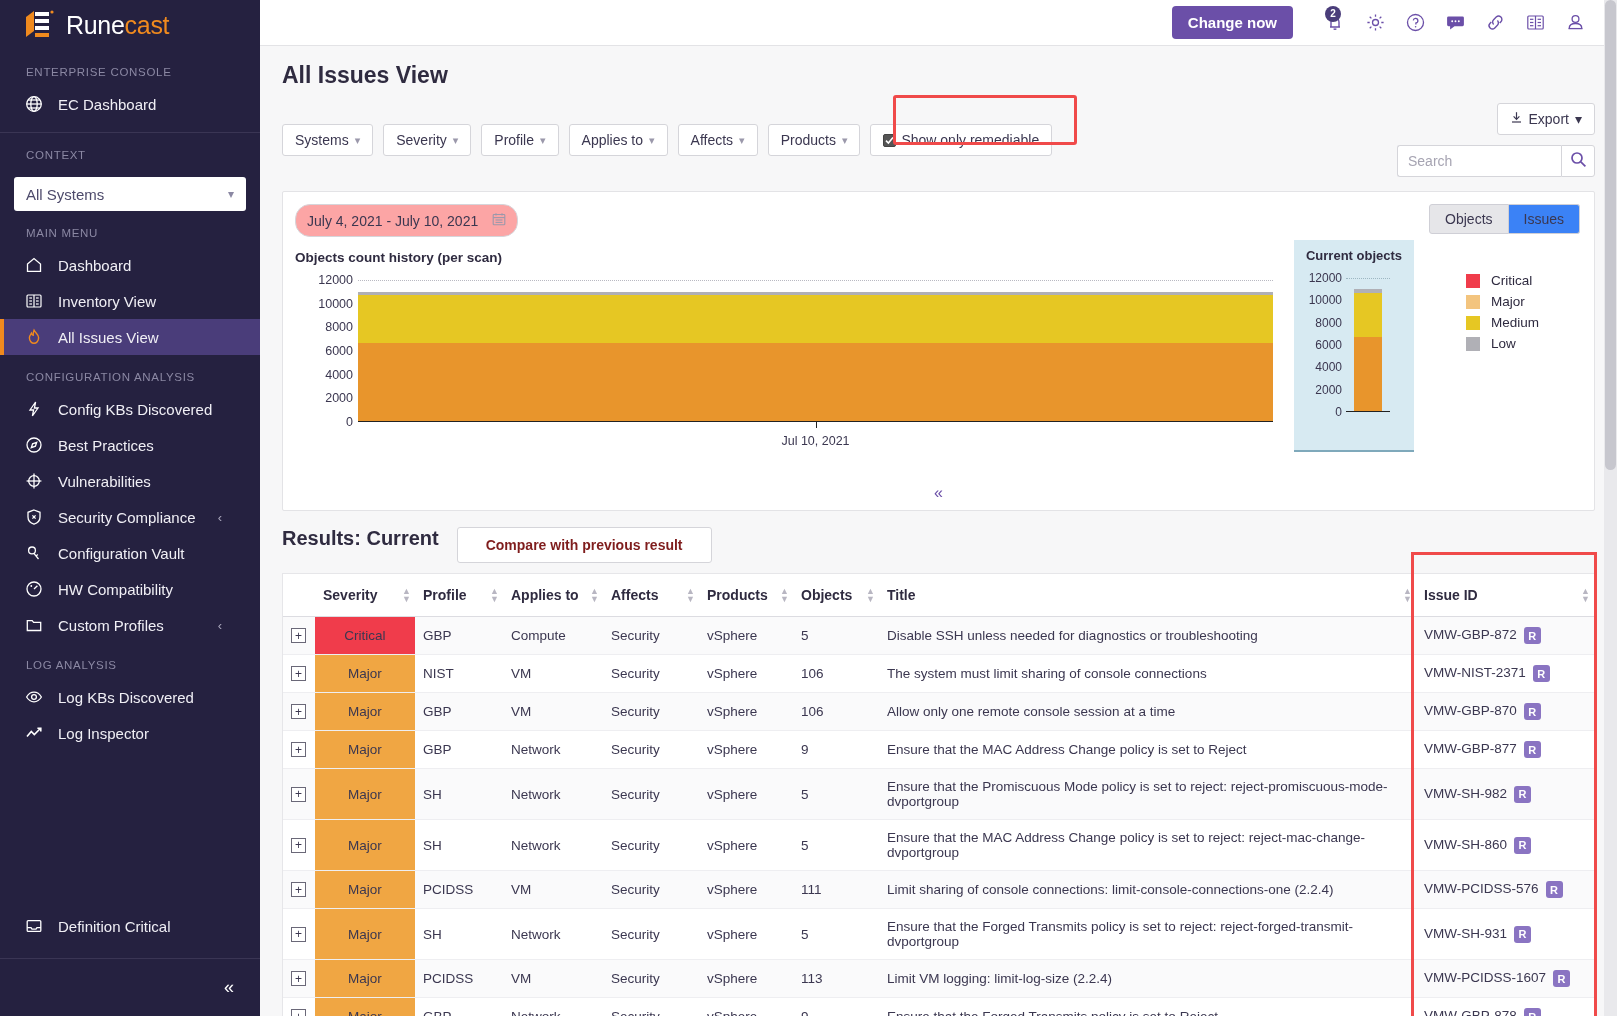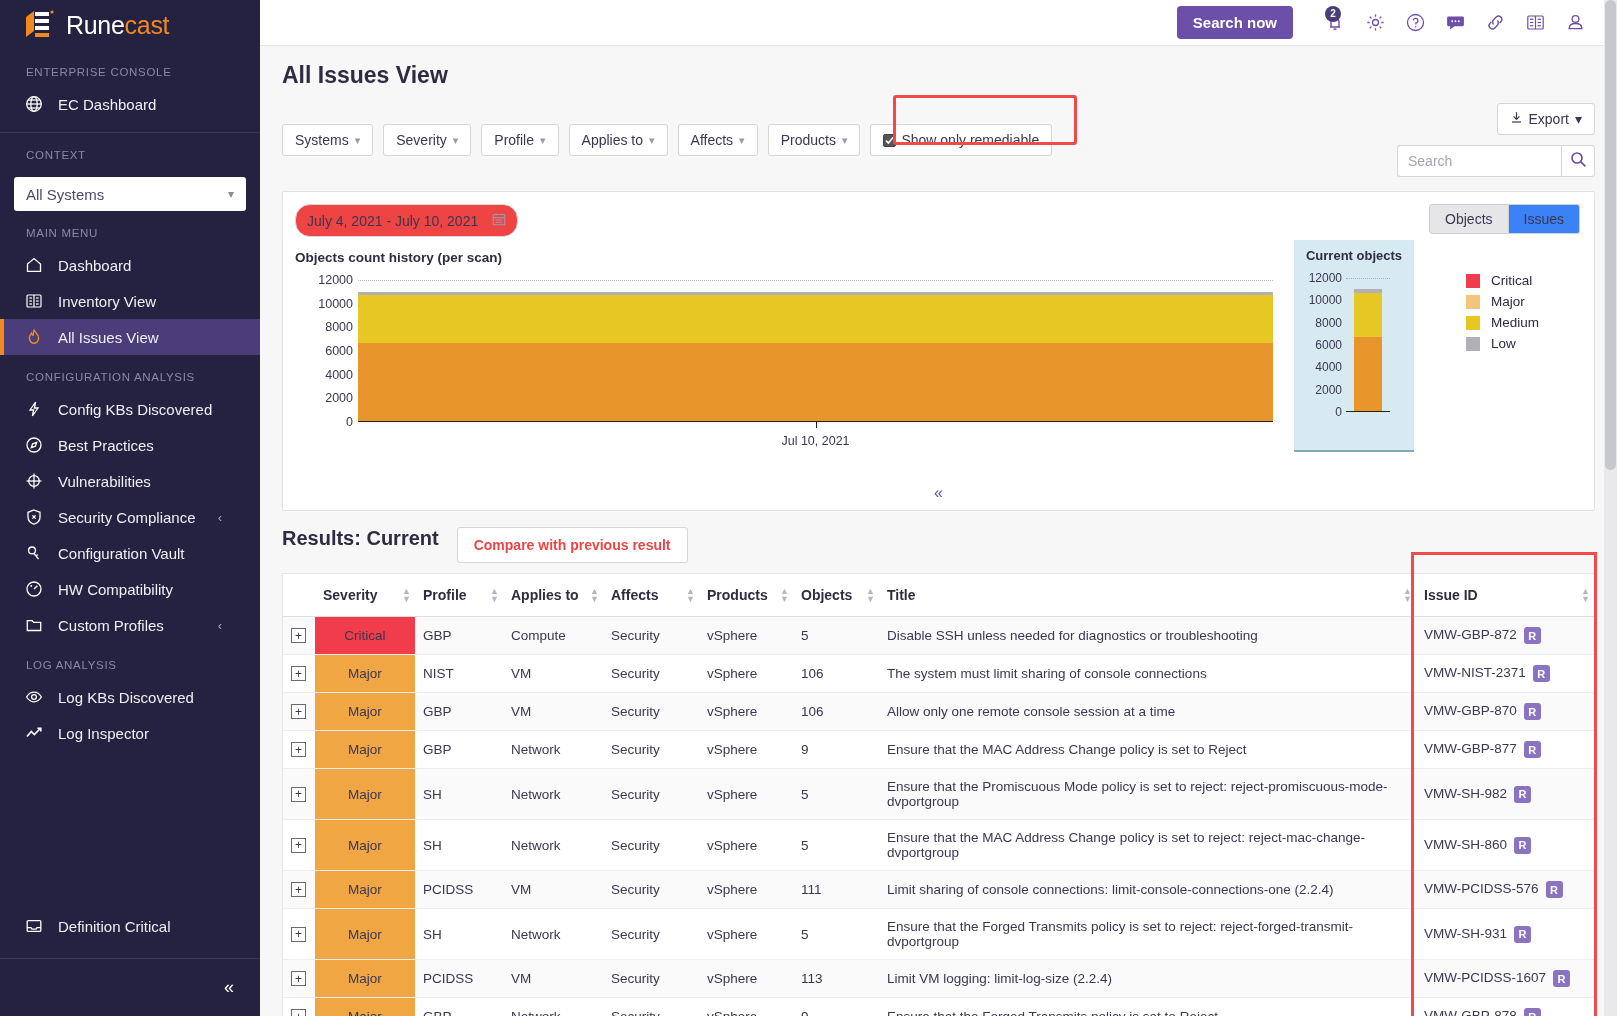--- a/index.html
+++ b/index.html
@@ -110,21 +110,21 @@
     background:#fff; display:flex; align-items:center; justify-content:center; cursor:pointer; color:#6b4fa8;
   }
 
   
   .chart-panel {
     margin: 14px 22px 0 22px; background:#fff; border:1px solid #e3e3e6;
     border-radius:2px; position:relative; height: 320px;
   }
   .date-picker {
     position:absolute; left:12px; top:12px;
-    border:1px solid #d5d5da; border-radius:15px; background:#ef4444;
+    border:1px solid #d5d5da; border-radius:15px; background:#fca5a5;
     padding:7px 11px; font-size:14px; color:#3b3750; display:flex; align-items:center; gap:14px; cursor:pointer;
   }
   .toggle-group { position:absolute; right:14px; top:12px; display:flex; }
   .tg-btn {
     border:1px solid #cfcfd6; background:#3b82f6; font-size:14px; color:#3b3750;
     padding:6px 15px; cursor:pointer;
   }
   .tg-btn.on { background:#e6e6e9; border-radius:3px 0 0 3px; }
   .tg-btn.off { border-left:none; border-radius:0 3px 3px 0; }
   .chart-title { position:absolute; left:12px; top:58px; font-size:13.5px; font-weight:bold; color:#2f2b40; }
@@ -155,21 +155,21 @@
   .legend-row { display:flex; align-items:center; gap:11px; height:21px; font-size:13.5px; color:#2f2b40; }
   .swatch { width:14px; height:14px; flex:0 0 14px; }
 
   .chart-collapse { position:absolute; left:50%; bottom:8px; transform:translateX(-50%); color:#6b4fa8; font-size:16px; cursor:pointer;}
 
   
   .results-head { display:flex; align-items:flex-start; gap:18px; padding: 16px 22px 0 22px; }
   .results-title { font-size:20px; font-weight:bold; color:#2f2b40; }
   .compare-btn {
     background:#fff; border:1px solid #d5d5da; border-radius:3px;
-    color:#ef4444; font-size:14px; font-weight:bold; padding:9px 16px; cursor:pointer;
+    color:#7f1d1d; font-size:14px; font-weight:bold; padding:9px 28px; cursor:pointer;
   }
 
   .table-wrap { margin: 10px 22px 0 22px; background:#fff; border:1px solid #e6e6e9; position:relative; }
   table.issues { border-collapse:collapse; width:100%; table-layout:fixed; }
   table.issues th {
     font-size:14px; font-weight:bold; color:#2f2b40; text-align:left;
     padding: 13px 8px; border-bottom:1px solid #dcdce1; background:#fff; position:relative;
   }
   table.issues th .sort { position:absolute; right:4px; top:50%; transform:translateY(-50%); color:#b8b6c2; font-size:9px; line-height:8px; }
   table.issues td { font-size:13.5px; color:#3b3750; padding:10px 8px; vertical-align:middle; }
@@ -379,21 +379,21 @@
     </div>
 
     <div class="sidebar-bottom">
       <span class="collapse-btn">«</span>
     </div>
   </aside>
 
   <section class="main">
 
     <div class="topbar">
-      <div class="analyze-btn">Search now</div>
+      <div class="analyze-btn">Change now</div>
 
       <div class="topicon">
         <span class="badge">2</span>
         <svg width="20" height="20" viewBox="0 0 20 20" fill="none" stroke="#6b4fa8" stroke-width="1.4">
             <path d="M6 14 V9.2 C6 6.9 7.8 5 10 5 C12.2 5 14 6.9 14 9.2 V14 H5 H15"></path>
             <path d="M8.7 15.6 a1.6 1.6 0 0 0 2.6 0"></path>
           </svg>
       </div>
       <div class="topicon">
         <svg width="21" height="21" viewBox="0 0 21 21" fill="none" stroke="#6b4fa8" stroke-width="1.3">

